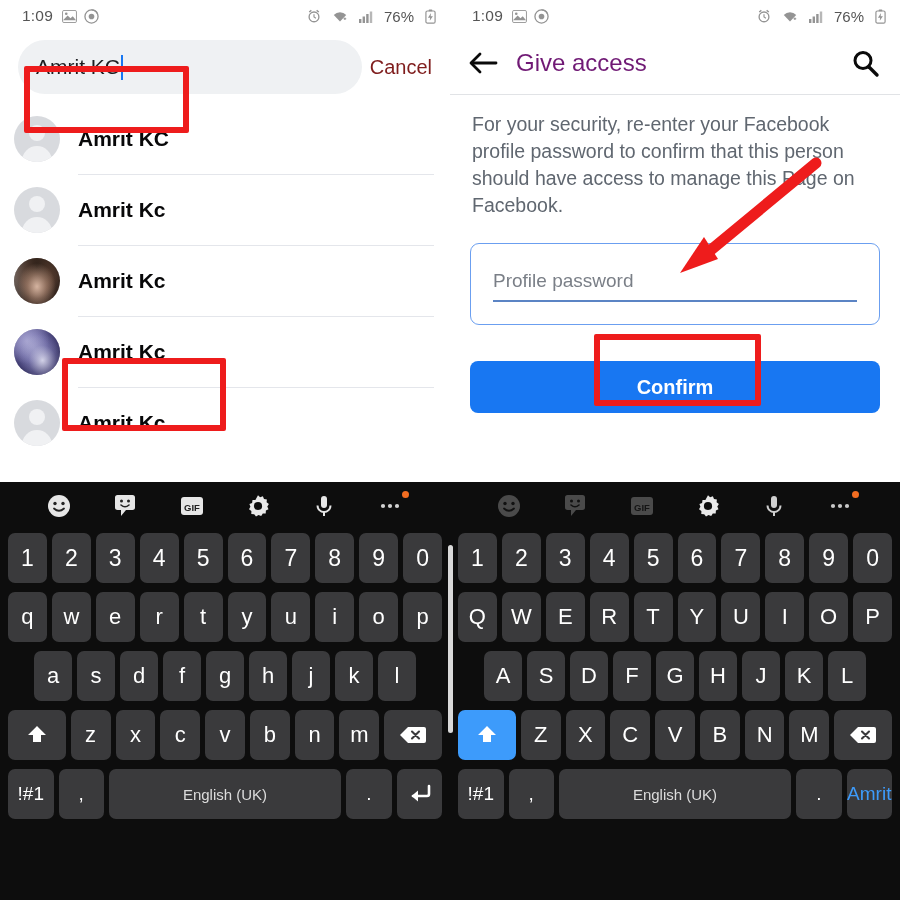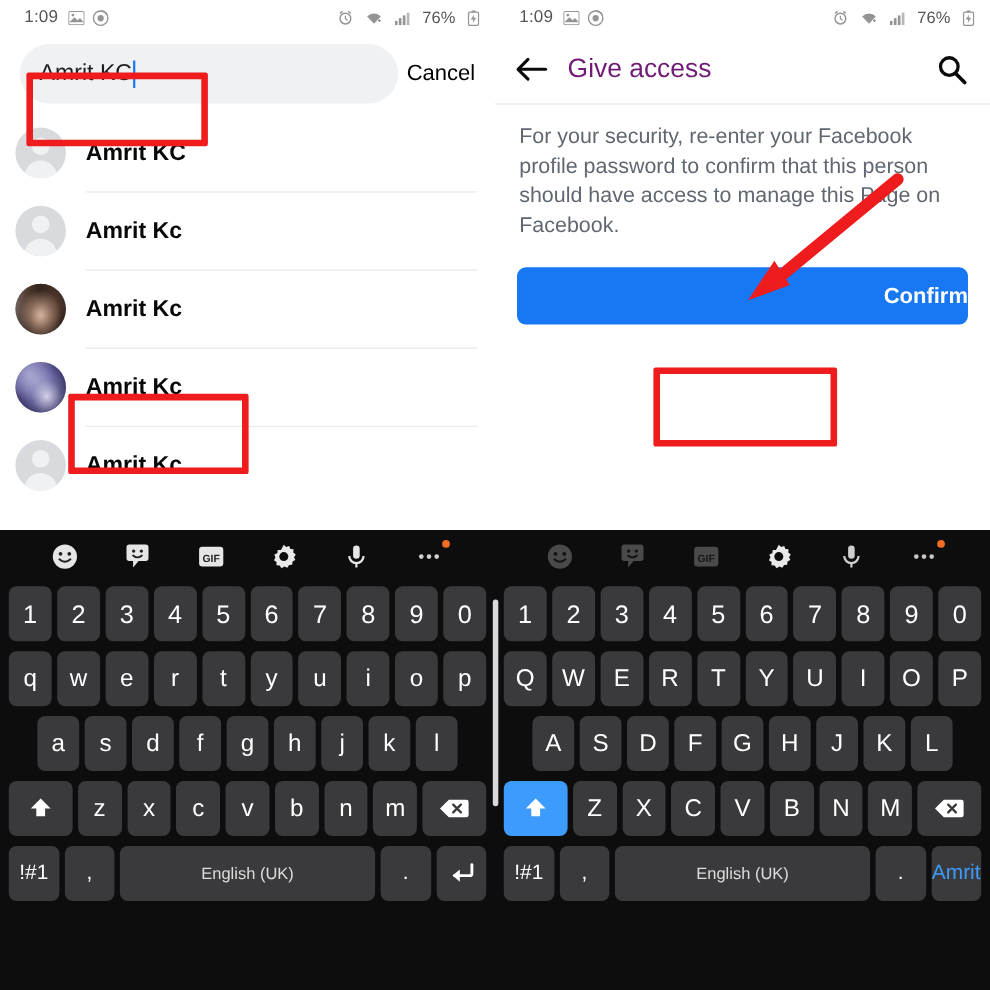--- a/index.html
+++ b/index.html
@@ -64,21 +64,21 @@
     position: relative;
   }
   .caret {
     display: inline-block;
     width: 2px; height: 25px;
     background: #1877f2;
     vertical-align: -5px;
     margin-left: 1px;
   }
   .cancel-btn {
-    color: #000000;
+    color: #7f1d1d;
     font-size: 20px;
     margin-left: 8px;
     margin-right: 4px;
     white-space: nowrap;
   }
 
   .result-list { padding: 0; }
   .result-row {
     display: flex; align-items: center;
     height: 70px;
@@ -182,25 +182,25 @@
     font-size: 19px;
     color: #7a7f87;
   }
   .pw-underline {
     position: absolute;
     left: 22px; right: 22px; bottom: 22px;
     height: 2px;
     background: #5b84c4;
   }
   .confirm-btn {
-    margin: 24px 20px 0 20px;
+    margin: 36px 20px 0 20px;
     height: 52px;
     background: #1877f2;
     border-radius: 8px;
-    display: flex; align-items: center; justify-content: flex-end;
+    display: flex; align-items: center; justify-content: center;
   }
   .confirm-label {
     color: #fff;
     font-size: 20px;
     font-weight: bold;
   }
 
   
   .redbox {
     position: absolute;
@@ -442,20 +442,24 @@
           <svg width="30" height="30" viewBox="0 0 30 30">
               <circle cx="13" cy="12.5" r="8" fill="none" stroke="#0a0a0a" stroke-width="3"></circle>
               <path d="M19 19 L27 27" stroke="#0a0a0a" stroke-width="3.4" stroke-linecap="round"></path>
             </svg>
         </span>
       </div>
       <div class="topbar-sep"></div>
 
       <div class="body-text">For your security, re-enter your Facebook profile password to confirm that this person should have access to manage this Page on Facebook.</div>
 
+      <div class="pw-field">
+        <span class="pw-label">Profile password</span>
+        <span class="pw-underline"></span>
+      </div>
 
       <div class="confirm-btn">
         <span class="confirm-label">Confirm</span>
       </div>
 
       <svg class="redarrow" width="190" height="130" viewBox="0 0 190 130" style="left:188px; top:155px;">
         <path d="M178 8 L62 104" stroke="#ee1c1c" stroke-width="11" stroke-linecap="round"></path>
         <path d="M42 118 L80 104 L66 82 Z" fill="#ee1c1c"></path>
       </svg>
       <div class="redbox" style="left:144px; top:334px; width:167px; height:72px;"></div>

